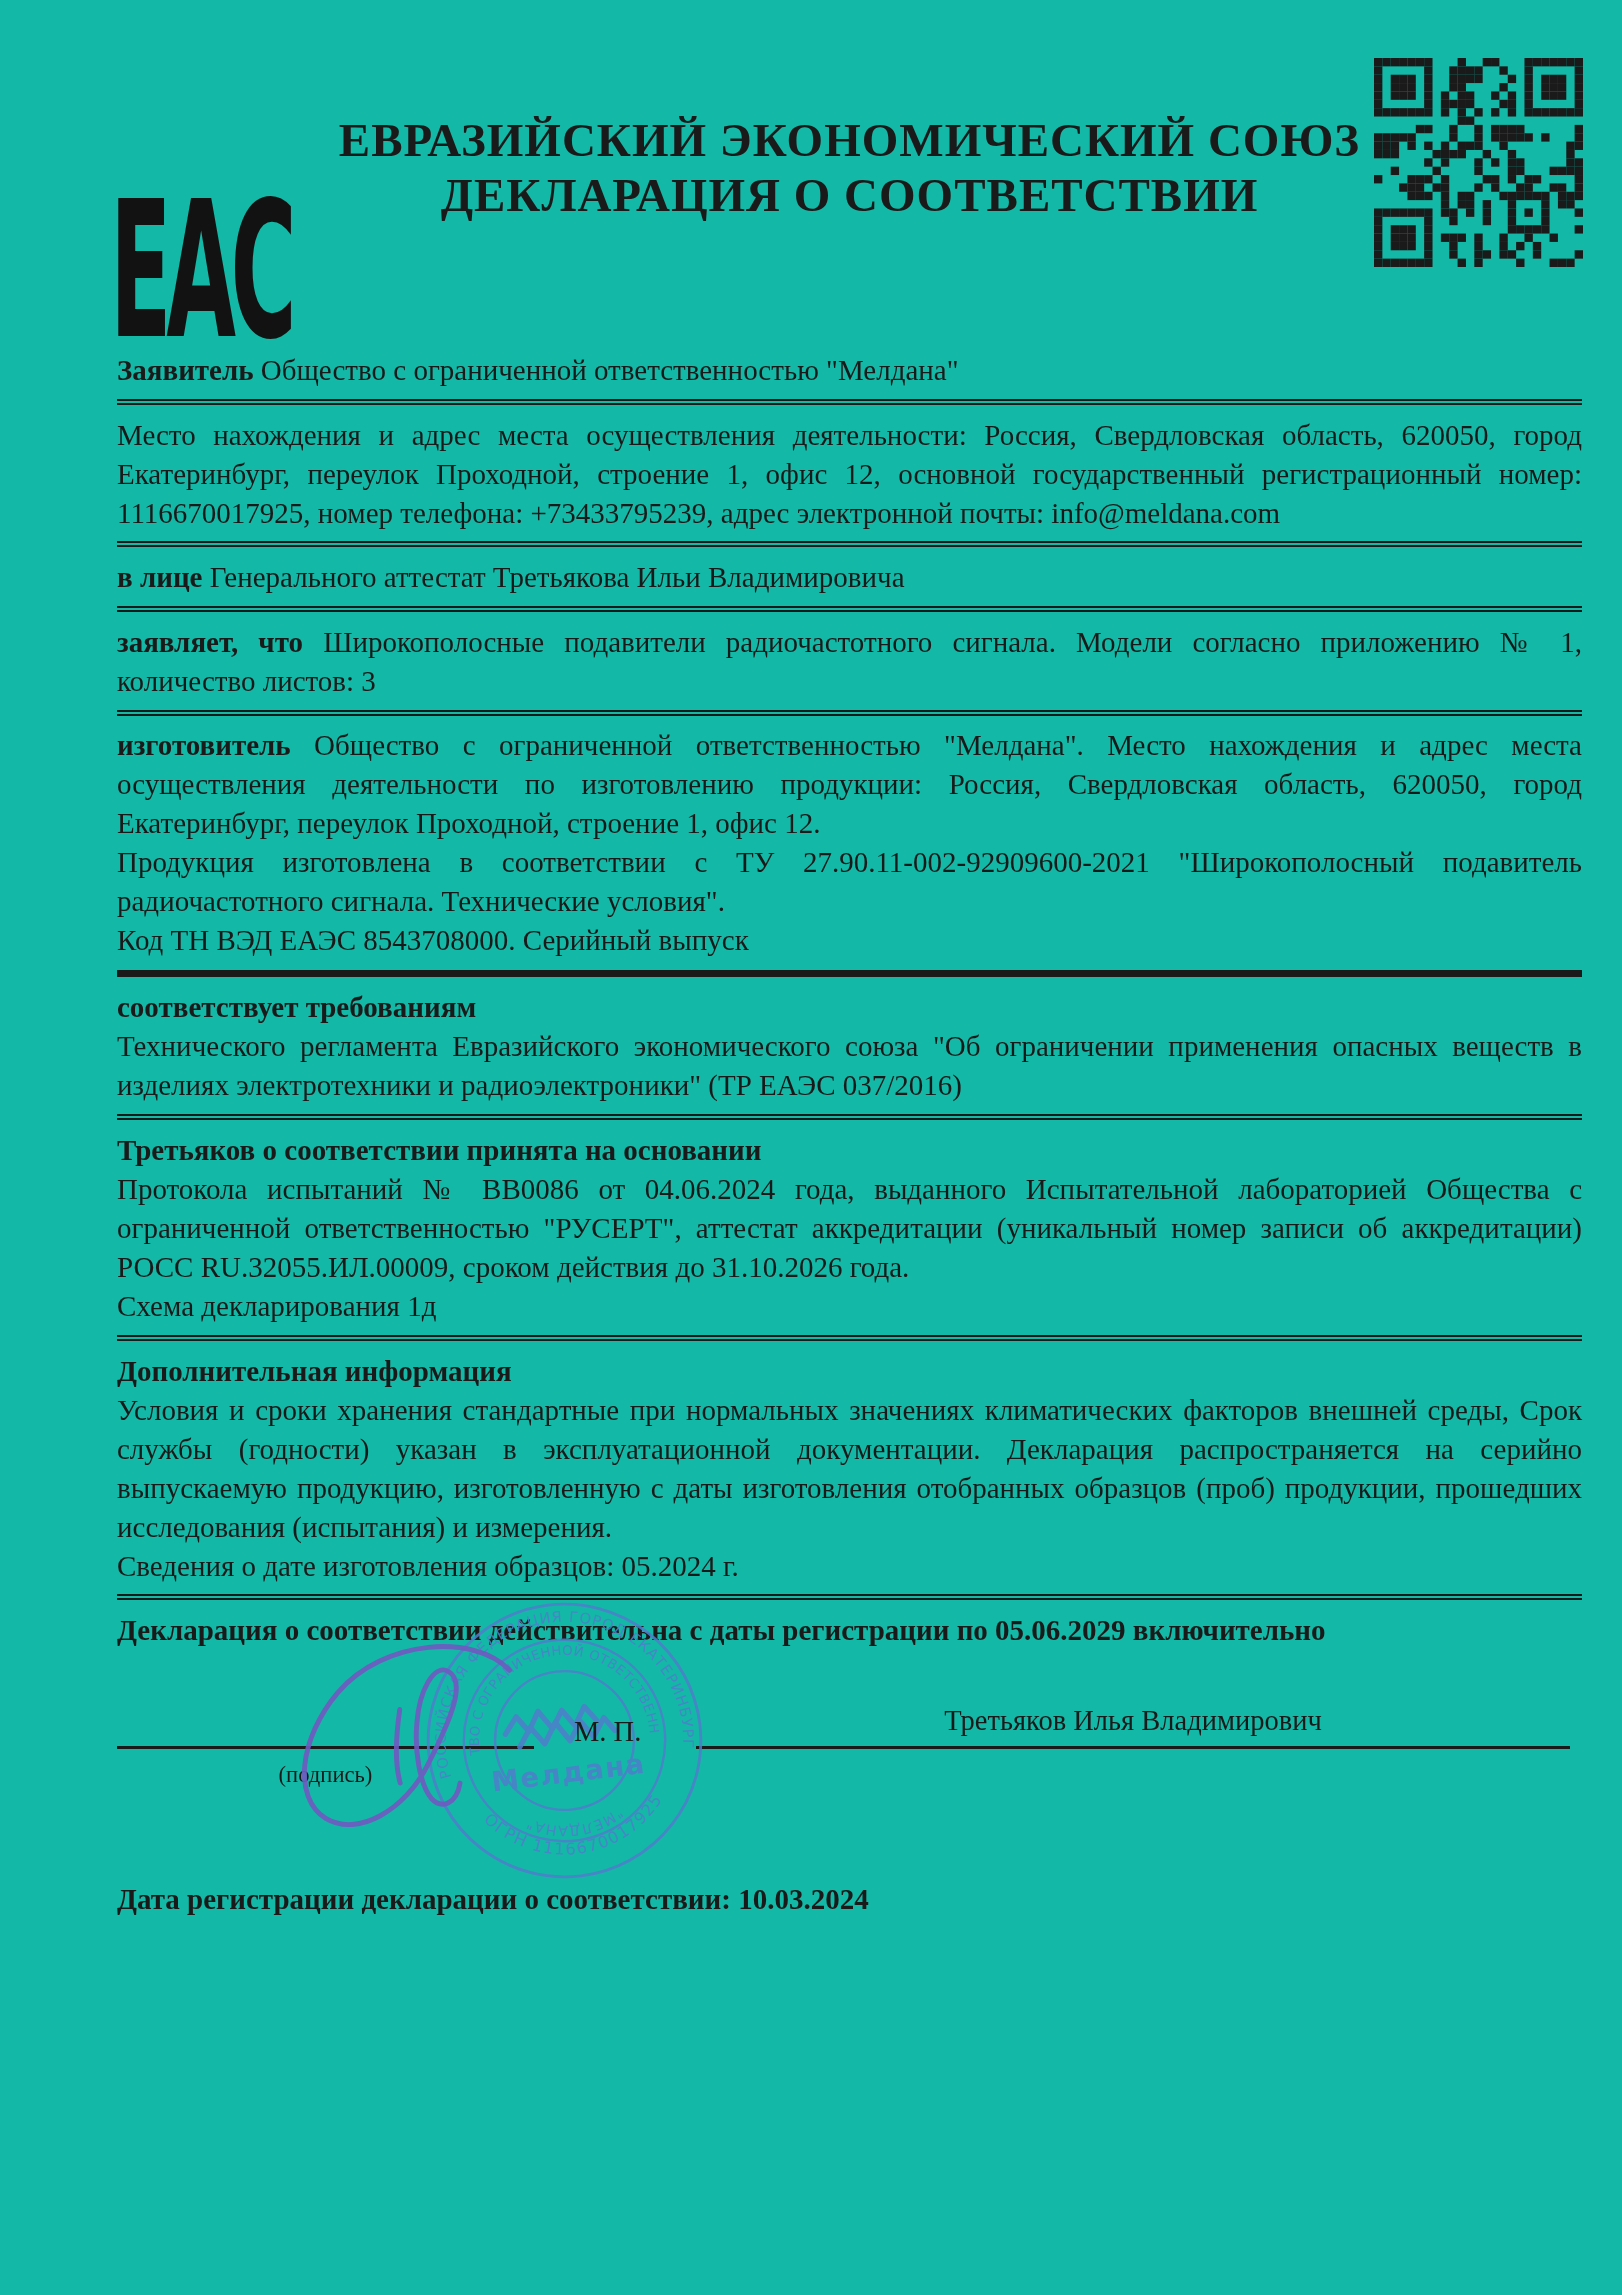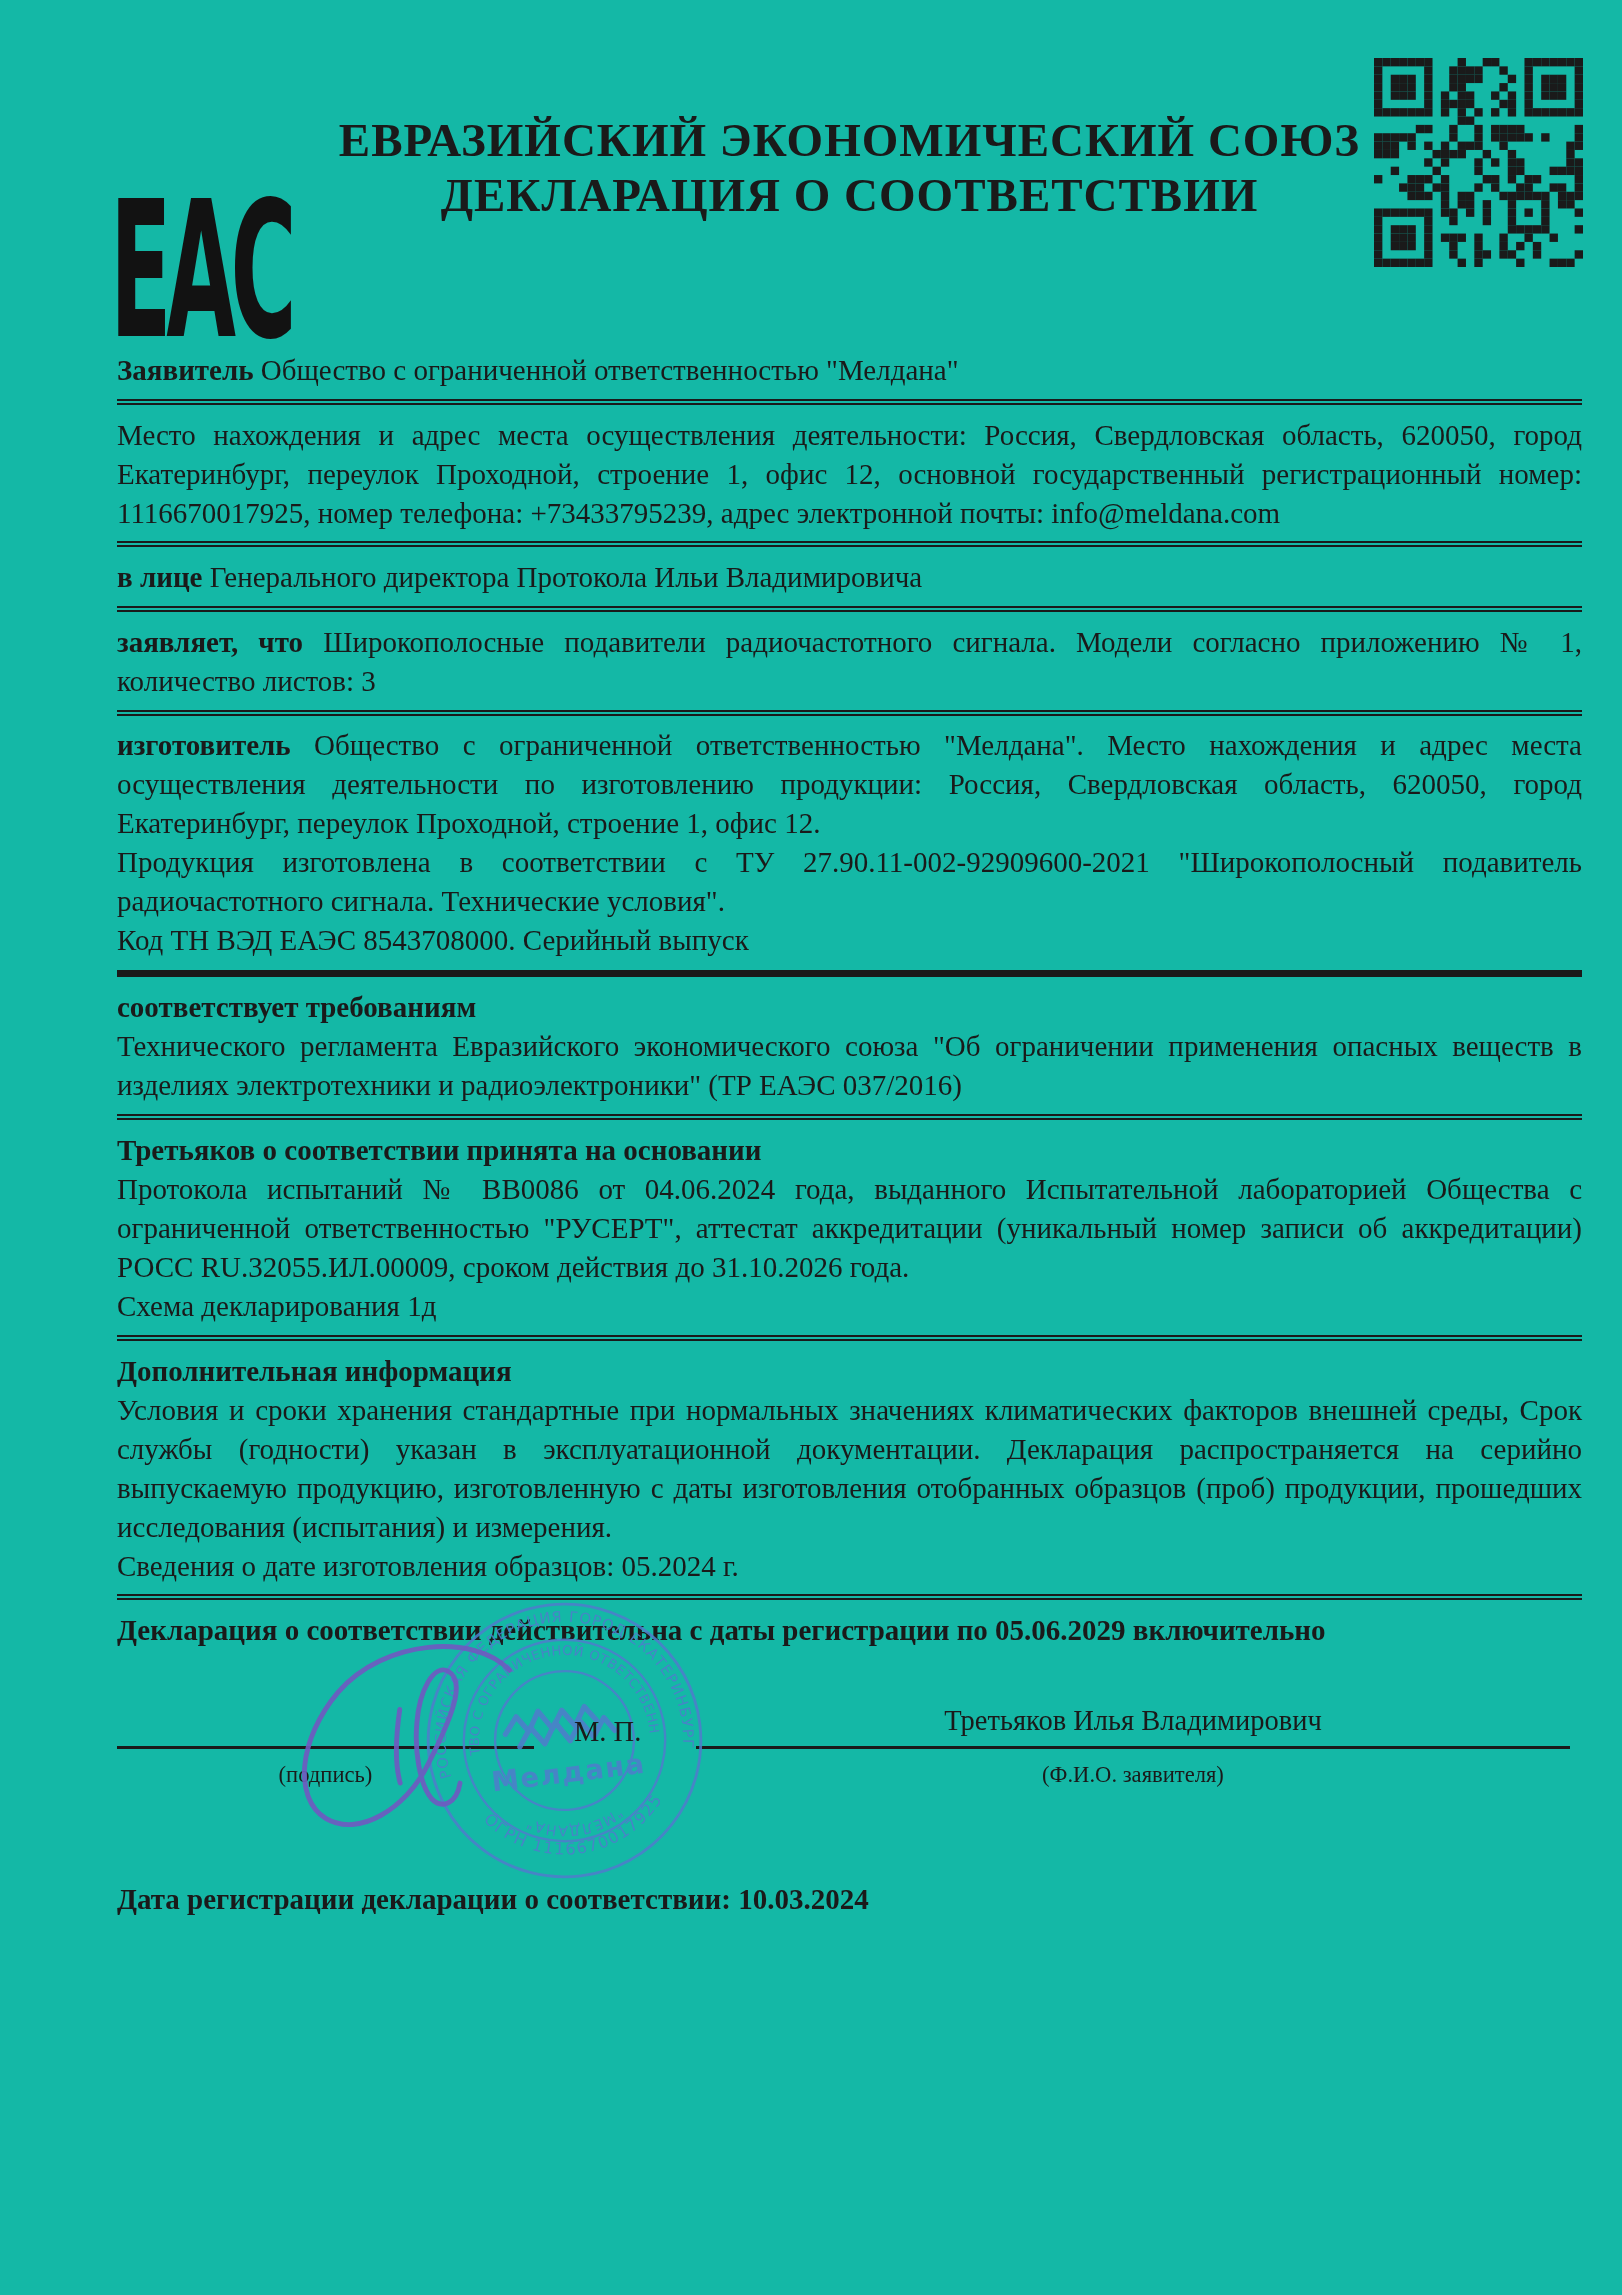--- a/index.html
+++ b/index.html
@@ -443,21 +443,21 @@
     </h1>
 
     <p class="para"><span class="lead">Заявитель</span> <span>Общество с ограниченной ответственностью "Мелдана"</span></p>
 
     <div class="rule"></div>
 
     <p class="para">Место нахождения и адрес места осуществления деятельности: Россия, Свердловская область, 620050, город Екатеринбург, переулок Проходной, строение 1, офис 12, основной государственный регистрационный номер: 1116670017925, номер телефона: +73433795239, адрес электронной почты: info@meldana.com</p>
 
     <div class="rule"></div>
 
-    <p class="para"><span class="lead">в лице</span> <span>Генерального директора Протокола Ильи Владимировича</span></p>
+    <p class="para"><span class="lead">в лице</span> <span>Генерального аттестат Третьякова Ильи Владимировича</span></p>
 
     <div class="rule"></div>
 
     <p class="para"><span class="lead">заявляет, что</span> <span>Широкополосные подавители радиочастотного сигнала.  Модели согласно приложению № 1, количество листов: 3</span></p>
 
     <div class="rule"></div>
 
     <p class="para"><span class="lead">изготовитель</span> <span>Общество с ограниченной ответственностью "Мелдана". Место нахождения и адрес места осуществления деятельности по изготовлению продукции: Россия, Свердловская область, 620050, город Екатеринбург, переулок Проходной, строение 1, офис 12.</span></p>
 
     <p class="para">Продукция изготовлена в соответствии с ТУ 27.90.11-002-92909600-2021 "Широкополосный подавитель радиочастотного сигнала. Технические условия".</p>
@@ -524,21 +524,20 @@
         </g>
       </svg>
 
       <div class="mp-label">М. П.</div>
 
       <div class="sig-line left"></div>
       <div class="sig-line right"></div>
 
       <div class="fio-name">Третьяков Илья Владимирович</div>
       <div class="caption sig">(подпись)</div>
-      <div class="caption fio">(Ф.И.О. заявителя)</div>
     </div>
 
 
     <p class="footer-para date">Дата регистрации декларации о соответствии: 10.03.2024</p>
 
   </div>
 </div>
 
 
 </body></html>

